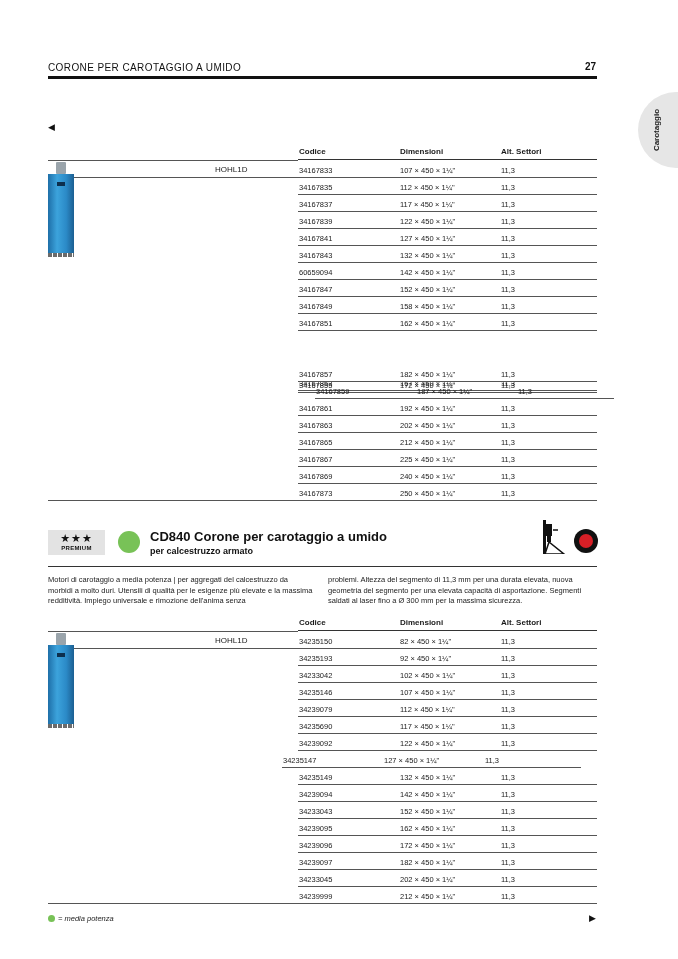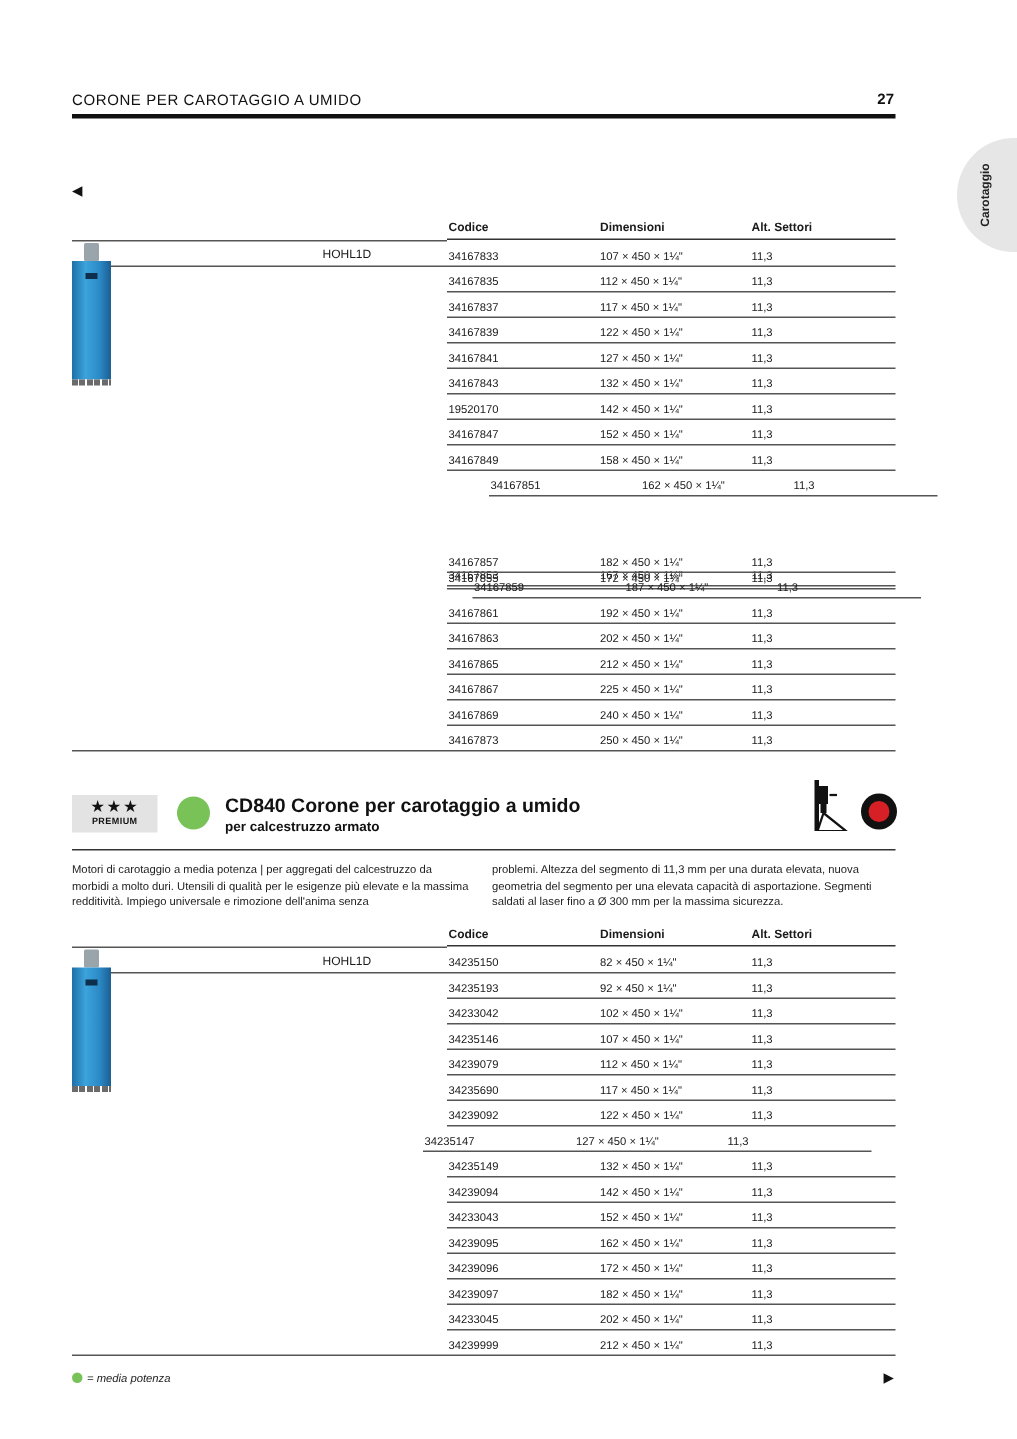--- a/index.html
+++ b/index.html
@@ -95,35 +95,35 @@
         <span class="cell code" style="left: 1px;">34167841</span>
         <span class="cell dim" style="left: 102px;">127 × 450 × 1¼"</span>
         <span class="cell seg" style="left: 203px;">11,3</span>
       </div>
       <div class="row" style="top: 102px; left: 250px; width: 299px;">
         <span class="cell code" style="left: 1px;">34167843</span>
         <span class="cell dim" style="left: 102px;">132 × 450 × 1¼"</span>
         <span class="cell seg" style="left: 203px;">11,3</span>
       </div>
       <div class="row" style="top: 119px; left: 250px; width: 299px;">
-        <span class="cell code" style="left: 1px;">19520170</span>
+        <span class="cell code" style="left: 1px;">60659094</span>
         <span class="cell dim" style="left: 102px;">142 × 450 × 1¼"</span>
         <span class="cell seg" style="left: 203px;">11,3</span>
       </div>
       <div class="row" style="top: 136px; left: 250px; width: 299px;">
         <span class="cell code" style="left: 1px;">34167847</span>
         <span class="cell dim" style="left: 102px;">152 × 450 × 1¼"</span>
         <span class="cell seg" style="left: 203px;">11,3</span>
       </div>
       <div class="row" style="top: 153px; left: 250px; width: 299px;">
         <span class="cell code" style="left: 1px; text-align: right;">34167849</span>
         <span class="cell dim" style="left: 102px;">158 × 450 × 1¼"</span>
         <span class="cell seg" style="left: 203px;">11,3</span>
       </div>
-      <div class="row" style="top: 170px; left: 250px; width: 299px; margin-left: 28px;">
+      <div class="row" style="top: 170px; left: 250px; width: 299px;">
         <span class="cell code" style="left: 1px;">34167851</span>
         <span class="cell dim" style="left: 102px;">162 × 450 × 1¼"</span>
         <span class="cell seg" style="left: 203px;">11,3</span>
       </div>
       <div class="row" style="top: 187px; left: 250px; width: 299px; margin-top: 43px;">
         <span class="cell code" style="left: 1px;">34167853</span>
         <span class="cell dim" style="left: 102px;">167 × 450 × 1¼"</span>
         <span class="cell seg" style="left: 203px;">11,3</span>
       </div>
       <div class="row" style="top: 204px; left: 250px; width: 299px; margin-top: 28px;">

